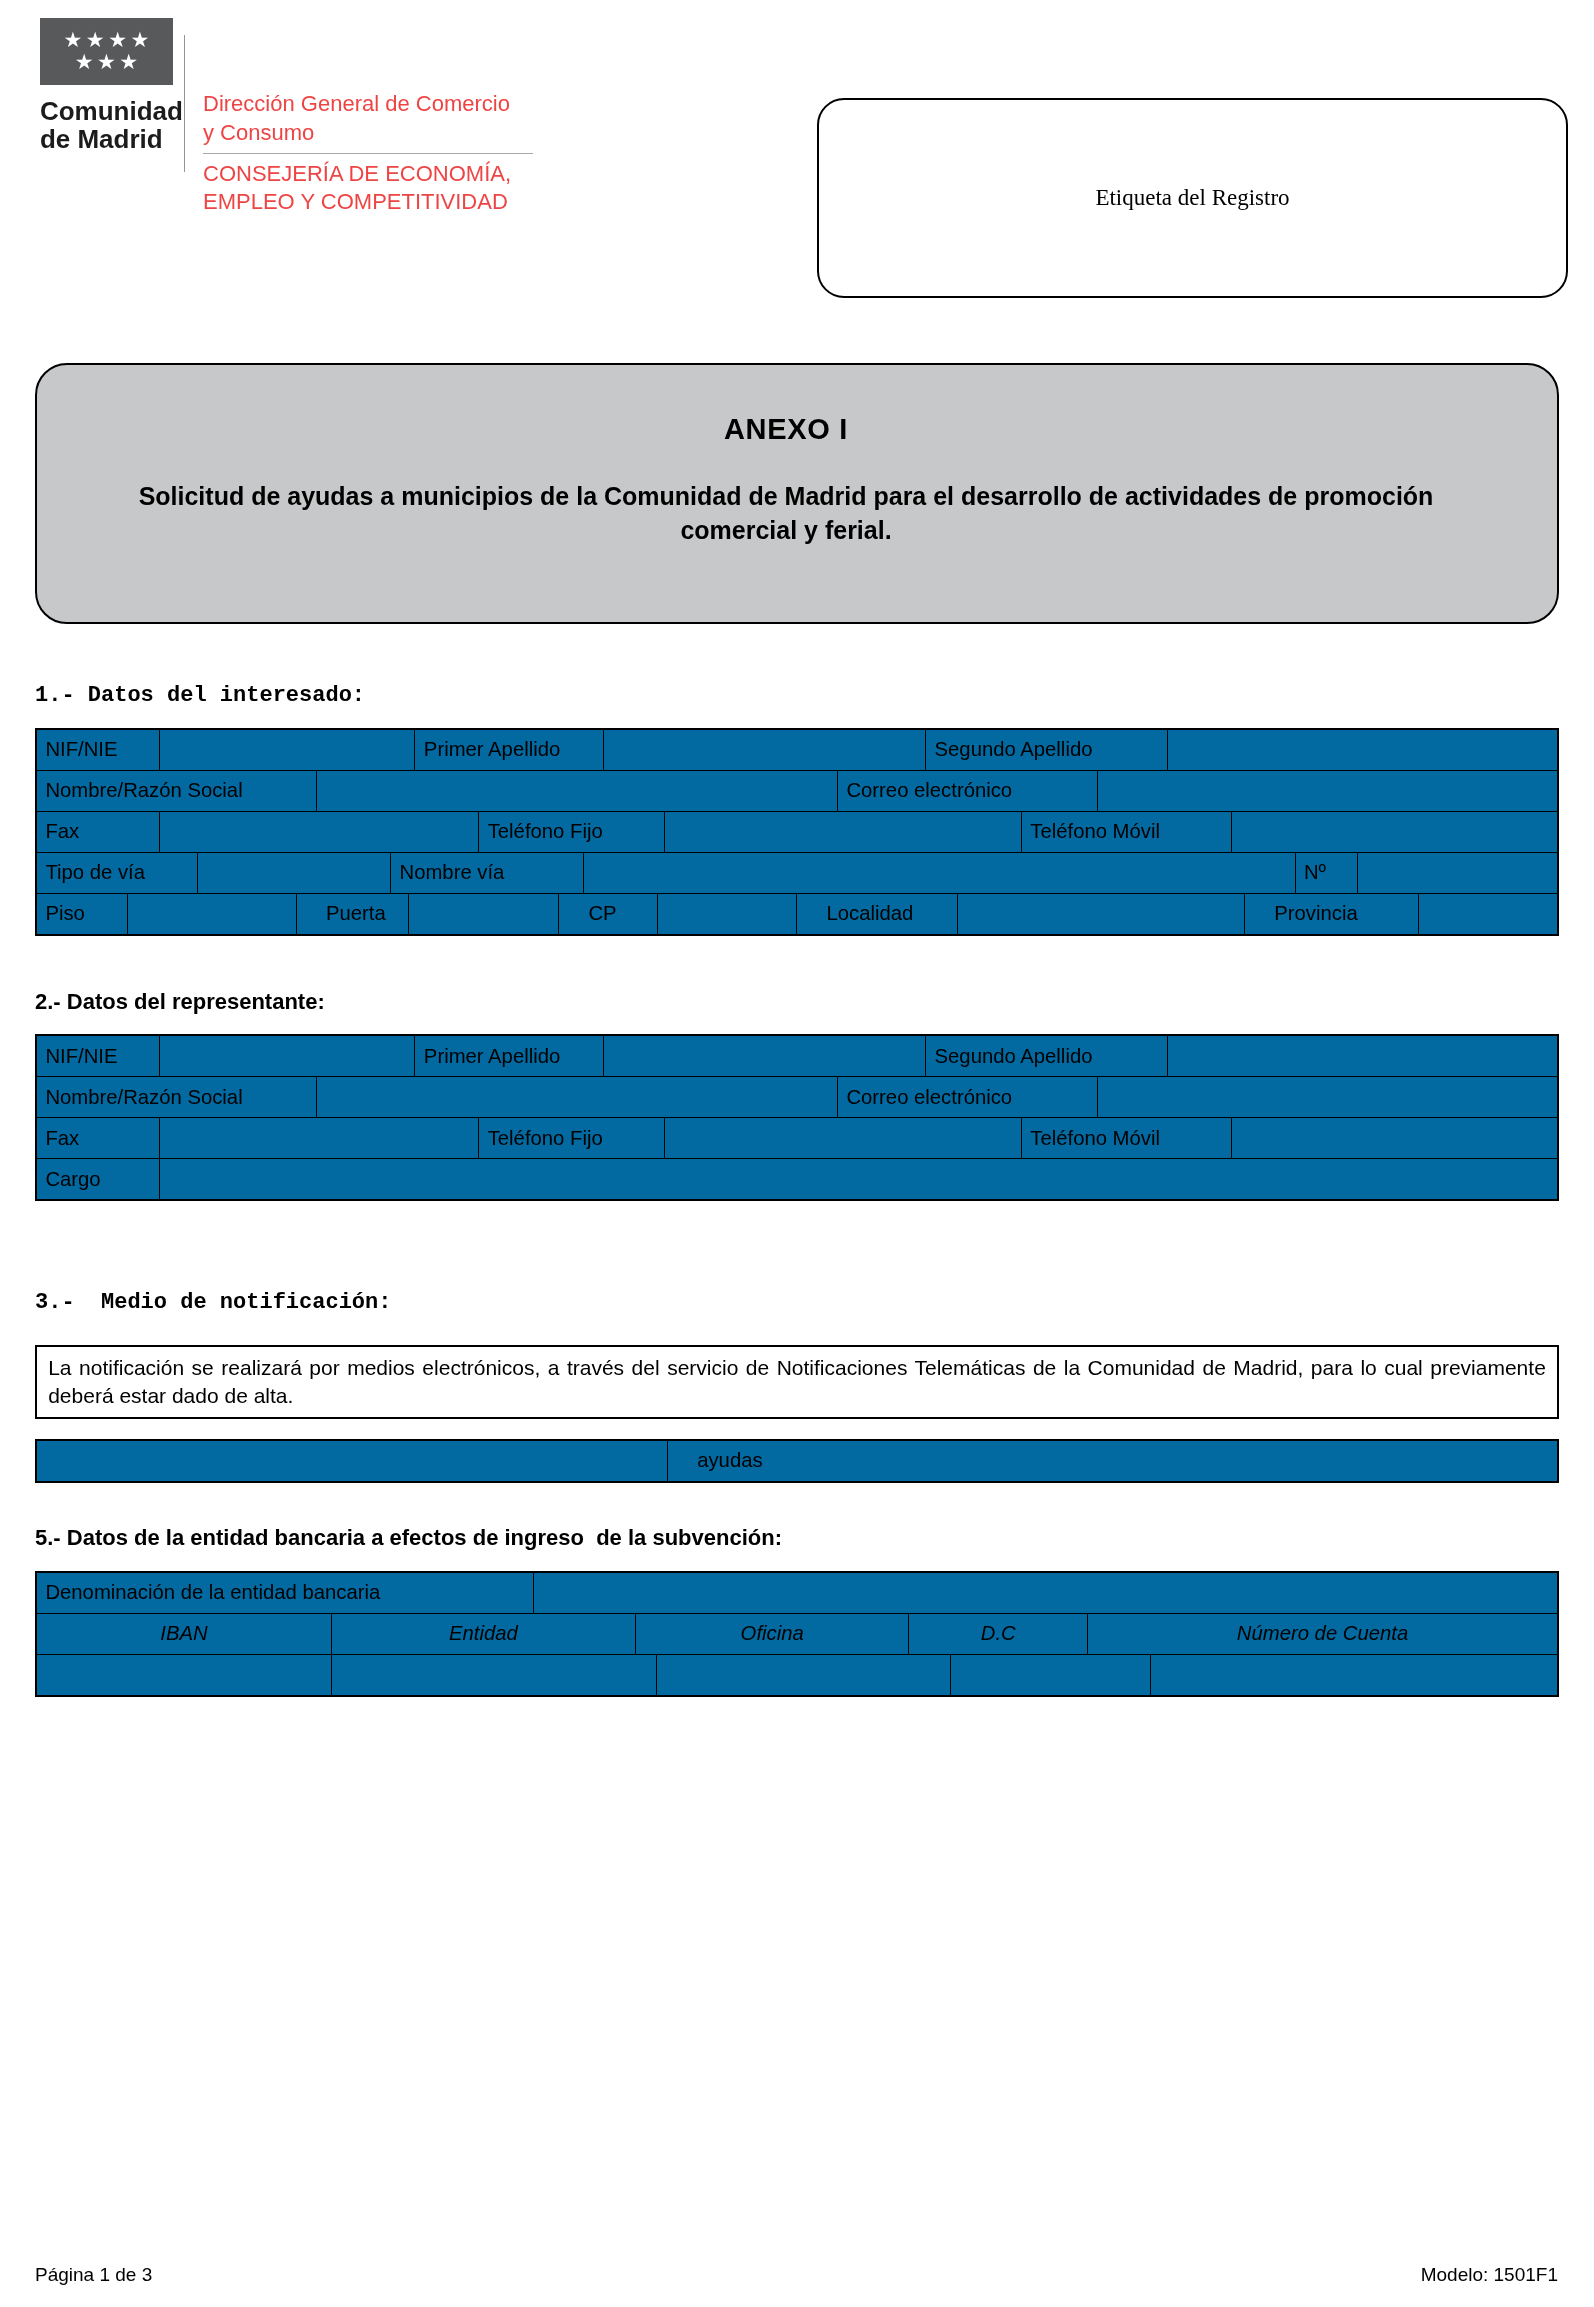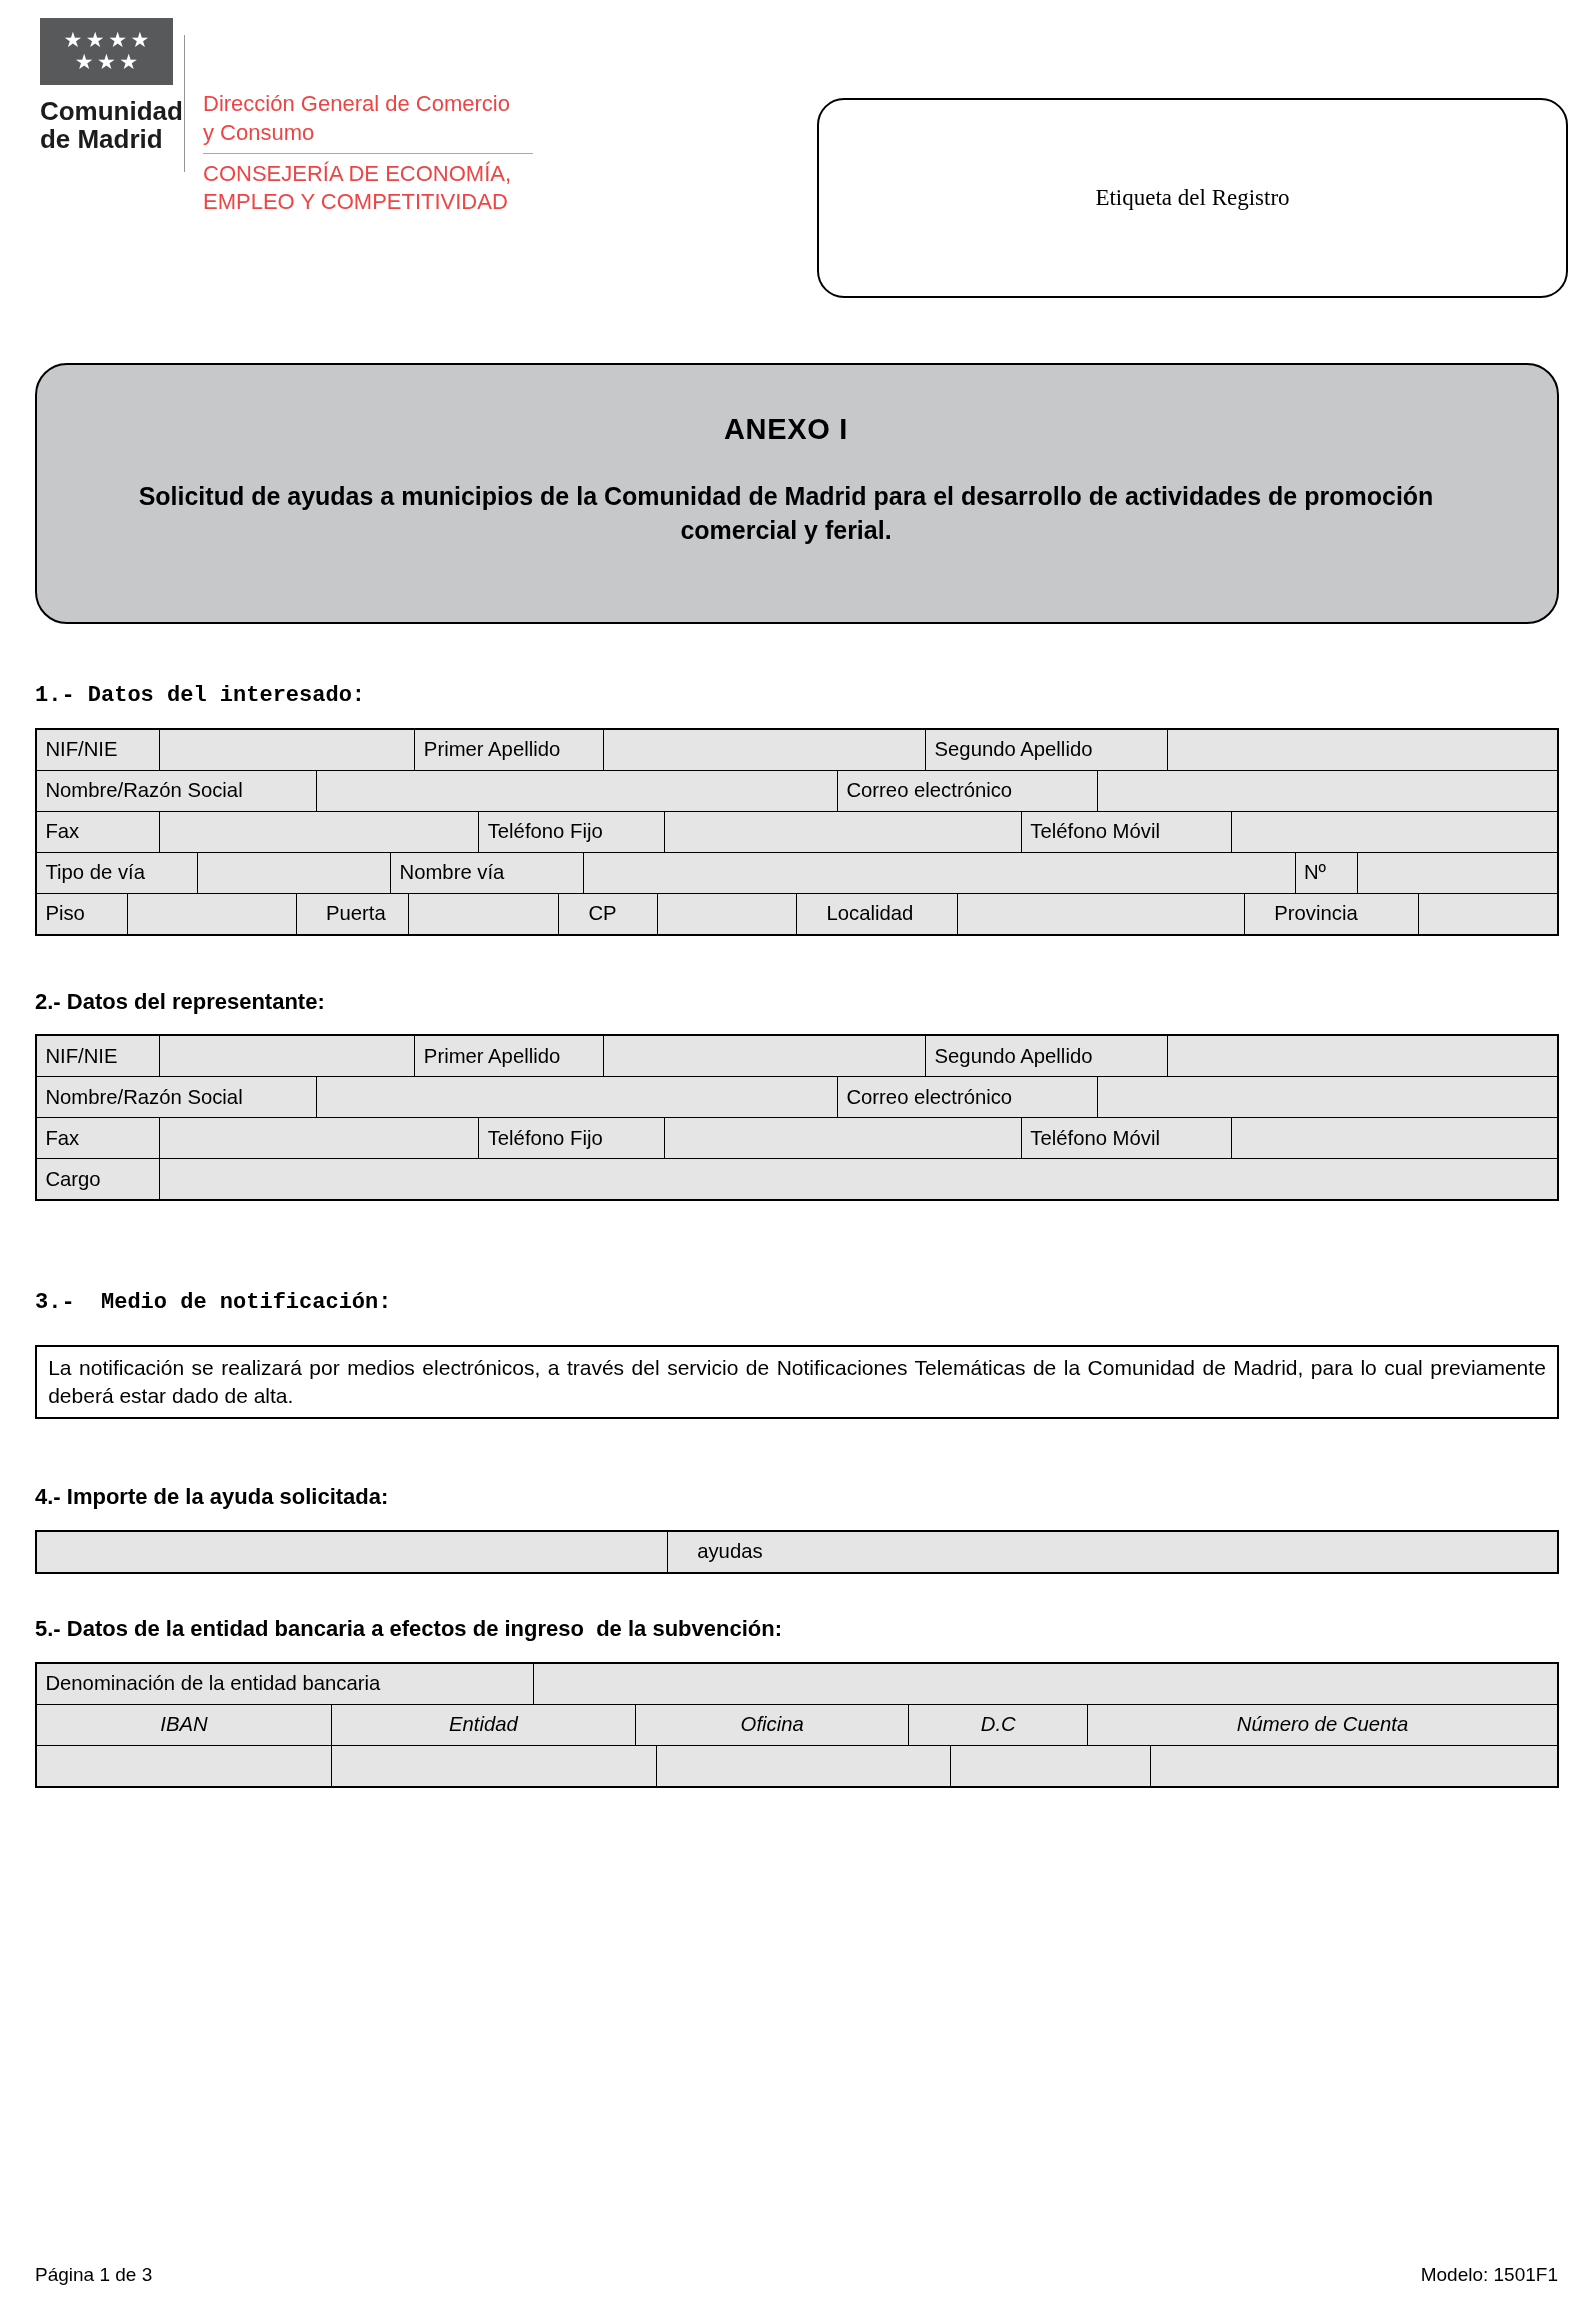--- a/index.html
+++ b/index.html
@@ -45,21 +45,21 @@
 
   
   .heading { font-size: 22px; font-weight: bold; white-space: pre-wrap; }
   .h-s1 { margin-top: 59px; font-family: Liberation Mono, monospace; }
   .h-s2 { margin-top: 53px; }
   .h-s3 { margin-top: 89px; font-family: Liberation Mono, monospace; }
   .h-s4 { margin-top: 65px; }
   .h-s5 { margin-top: 42px; }
 
   
-  .tbl { border: 2.1px solid #000; margin-top: 19.6px; background: #e5e5e5; }
+  .tbl { border: 2.1px solid #000; margin-top: 19.6px; background: #0369a1; }
   .row { display: flex; height: 40px; border-bottom: 1.4px solid #000; }
   .row:last-child { border-bottom: none; gap: 21px; }
   .c {
     box-sizing: border-box; border-right: 1.4px solid #000;
     display: flex; align-items: center;
     padding: 0 8.4px; font-size: 20.3px; white-space: nowrap; overflow: hidden;
   }
   .c:last-child { border-right: none; }
   .c.center { justify-content: center; font-style: italic; }
 
@@ -186,21 +186,20 @@
         <div class="c" style="flex:0 0 91.9%"></div>
       </div>
     </div>
 
     <div class="heading h-s3">3.-  Medio de notificación:</div>
 
     <div class="note-box">
       <p>La notificación se realizará por medios electrónicos, a través del servicio de Notificaciones Telemáticas de la Comunidad de Madrid, para lo cual previamente deberá estar dado de alta.</p>
     </div>
 
-    <div class="heading h-s4">4.- Importe de la ayuda solicitada:</div>
 
     <div class="tbl">
       <div class="row">
         <div class="c" style="flex:0 0 41.5%"></div>
         <div class="c" style="flex:0 0 58.5%">ayudas</div>
       </div>
     </div>
 
     <div class="heading h-s5">5.- Datos de la entidad bancaria a efectos de ingreso  de la subvención:</div>
 

